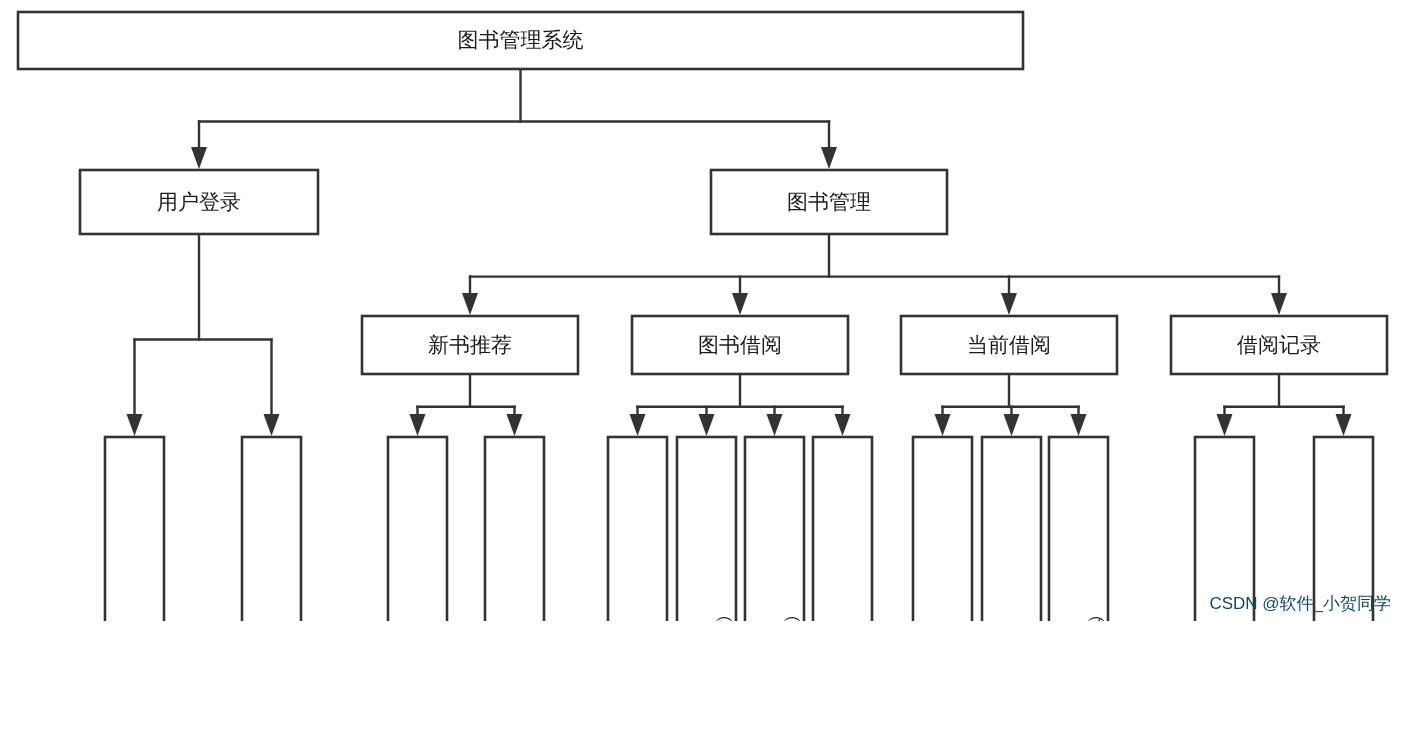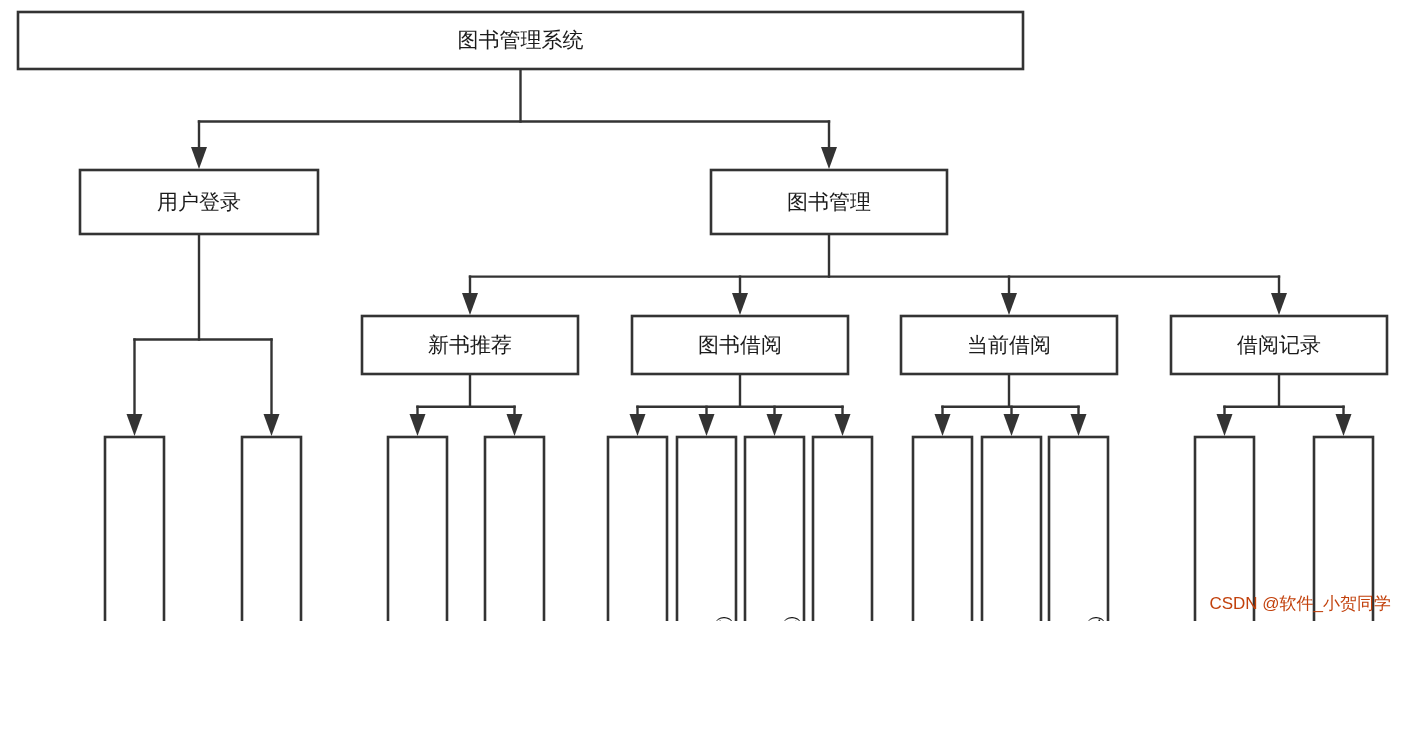--- a/index.html
+++ b/index.html
@@ -60,21 +60,21 @@
     align-items: flex-start;
     justify-content: center;
     user-select: none;
   }
   .watermark {
     position: absolute;
     right: 14px;
     bottom: 6px;
     font-family: "Liberation Sans", "DejaVu Sans", sans-serif;
     font-size: 17px;
-    color: #c2410c;
+    color: #0c4a6e;
     white-space: nowrap;
     user-select: none;
   }
 </style>
 </head>
 <body>
 
 <div id="stage">
   <svg id="diagram-svg" viewBox="0 0 1405 747">
     <g id="connectors-layer">

